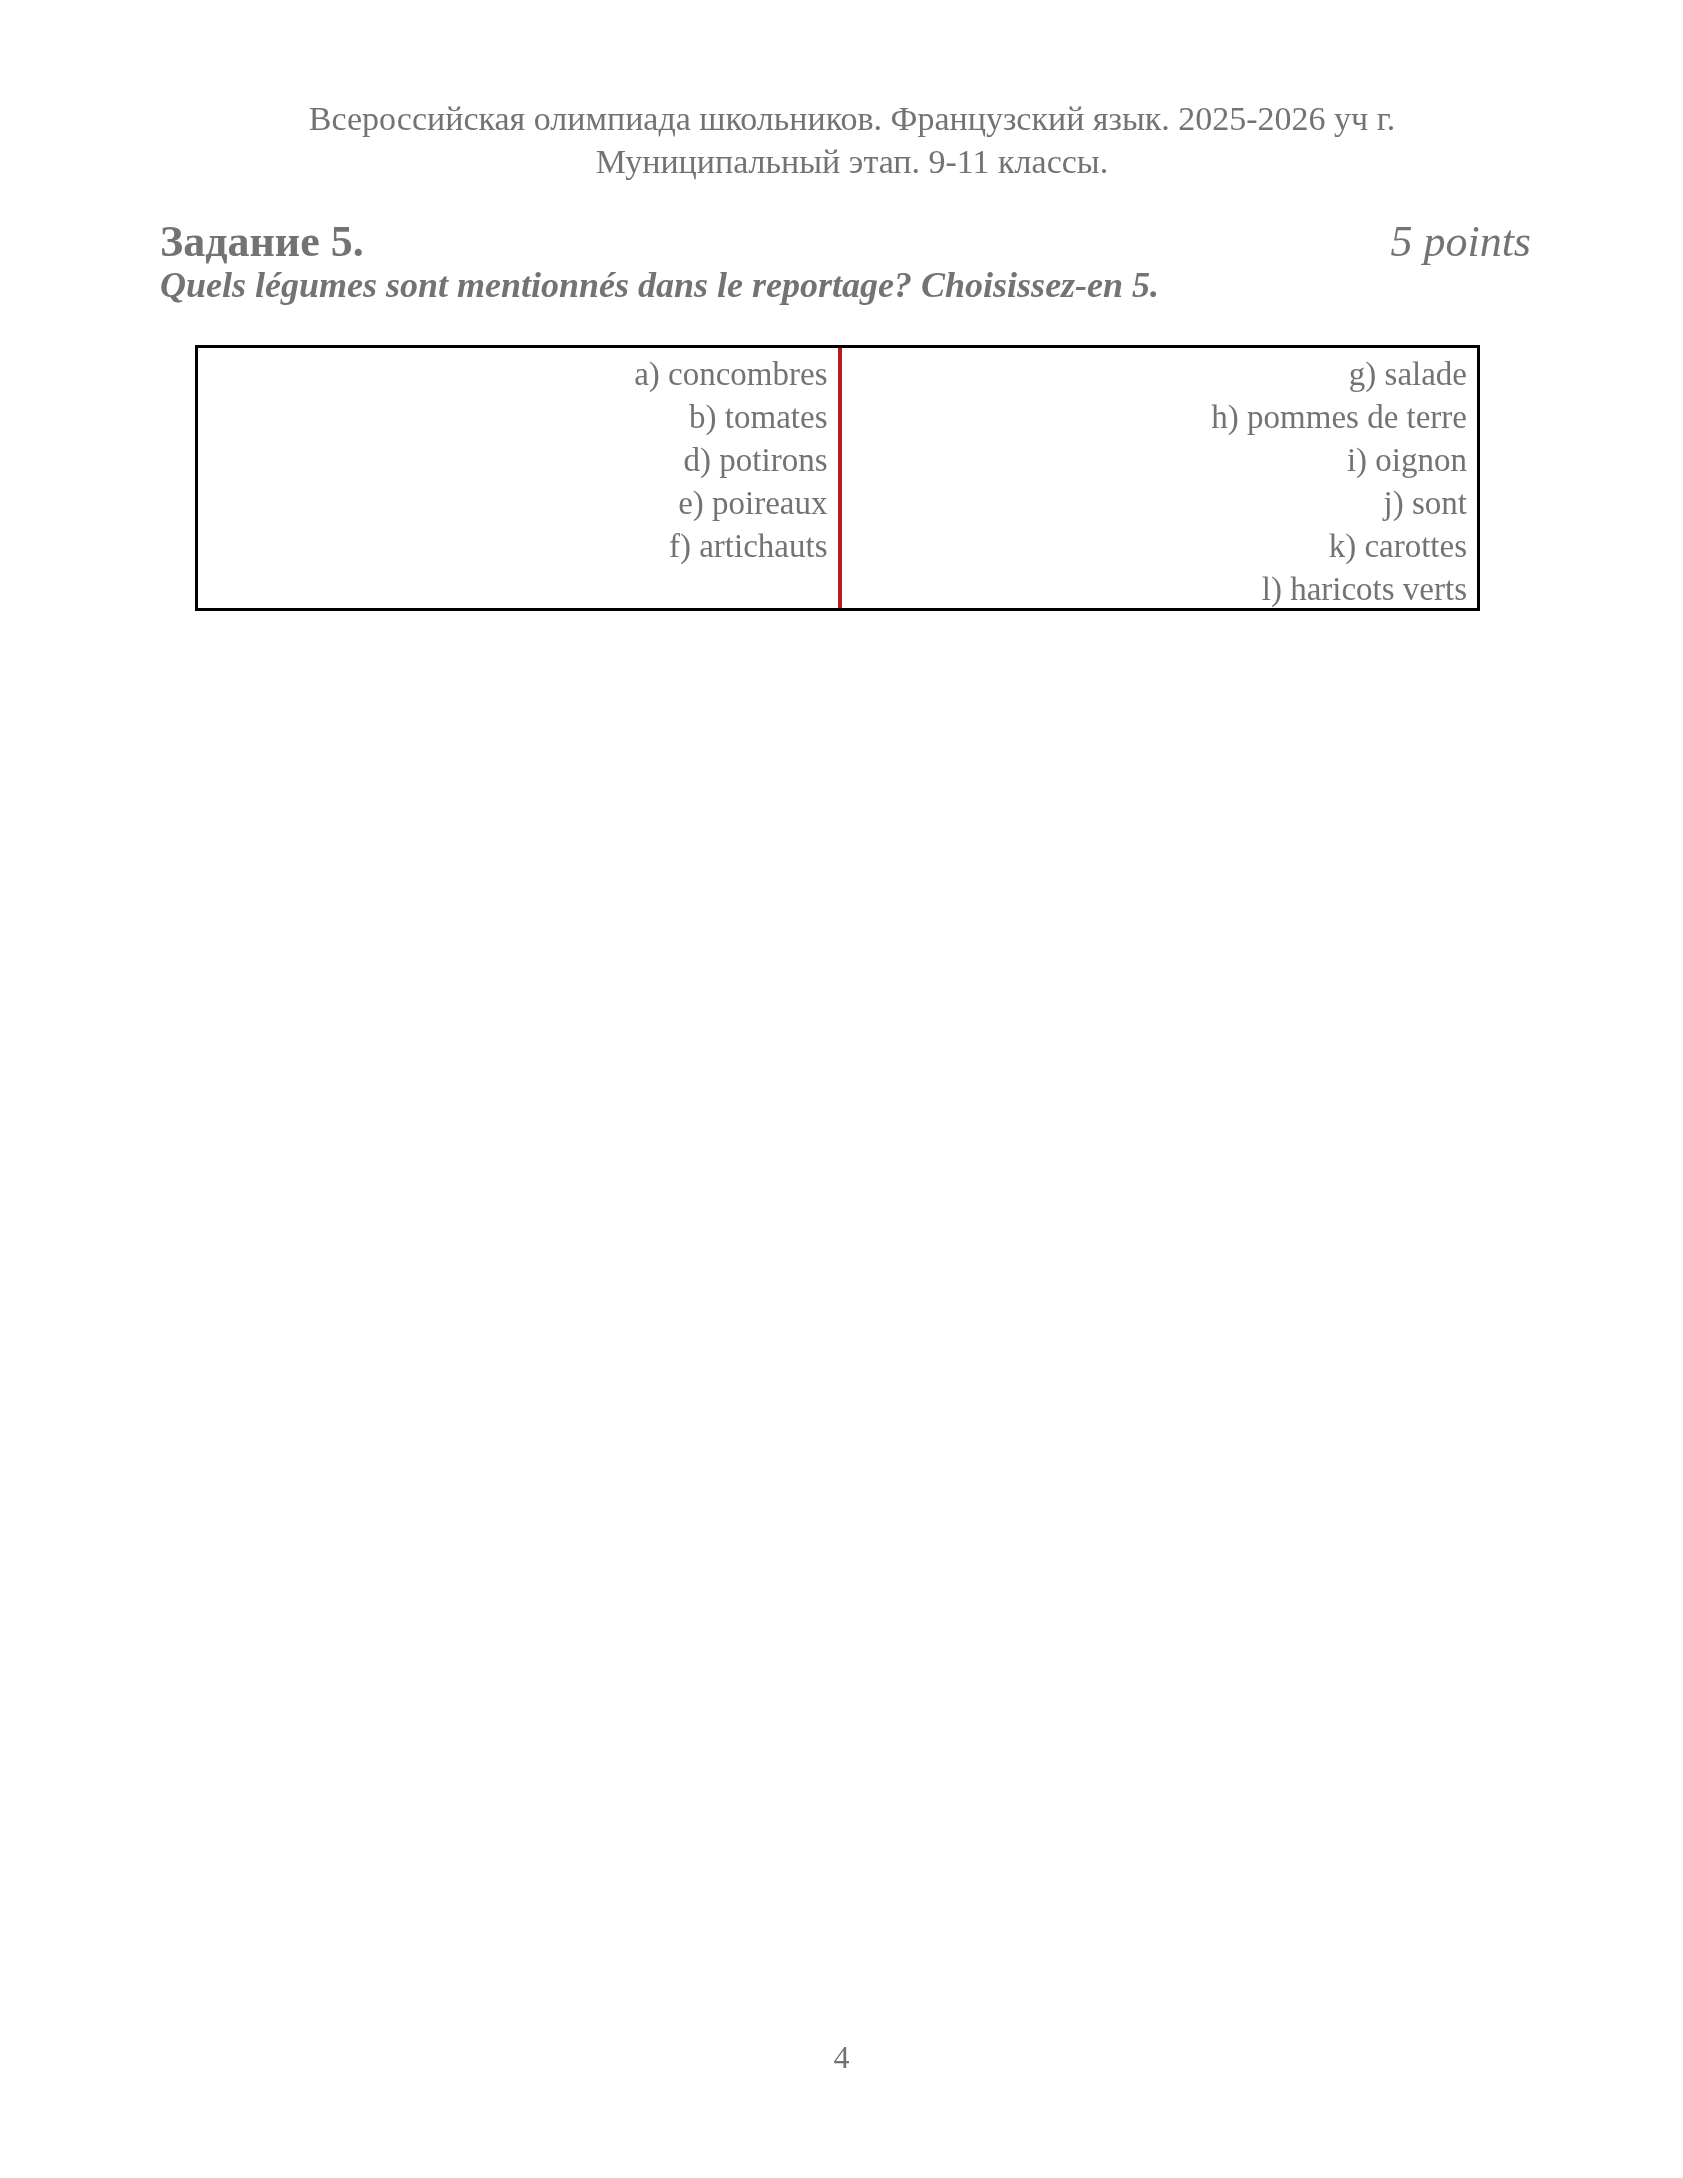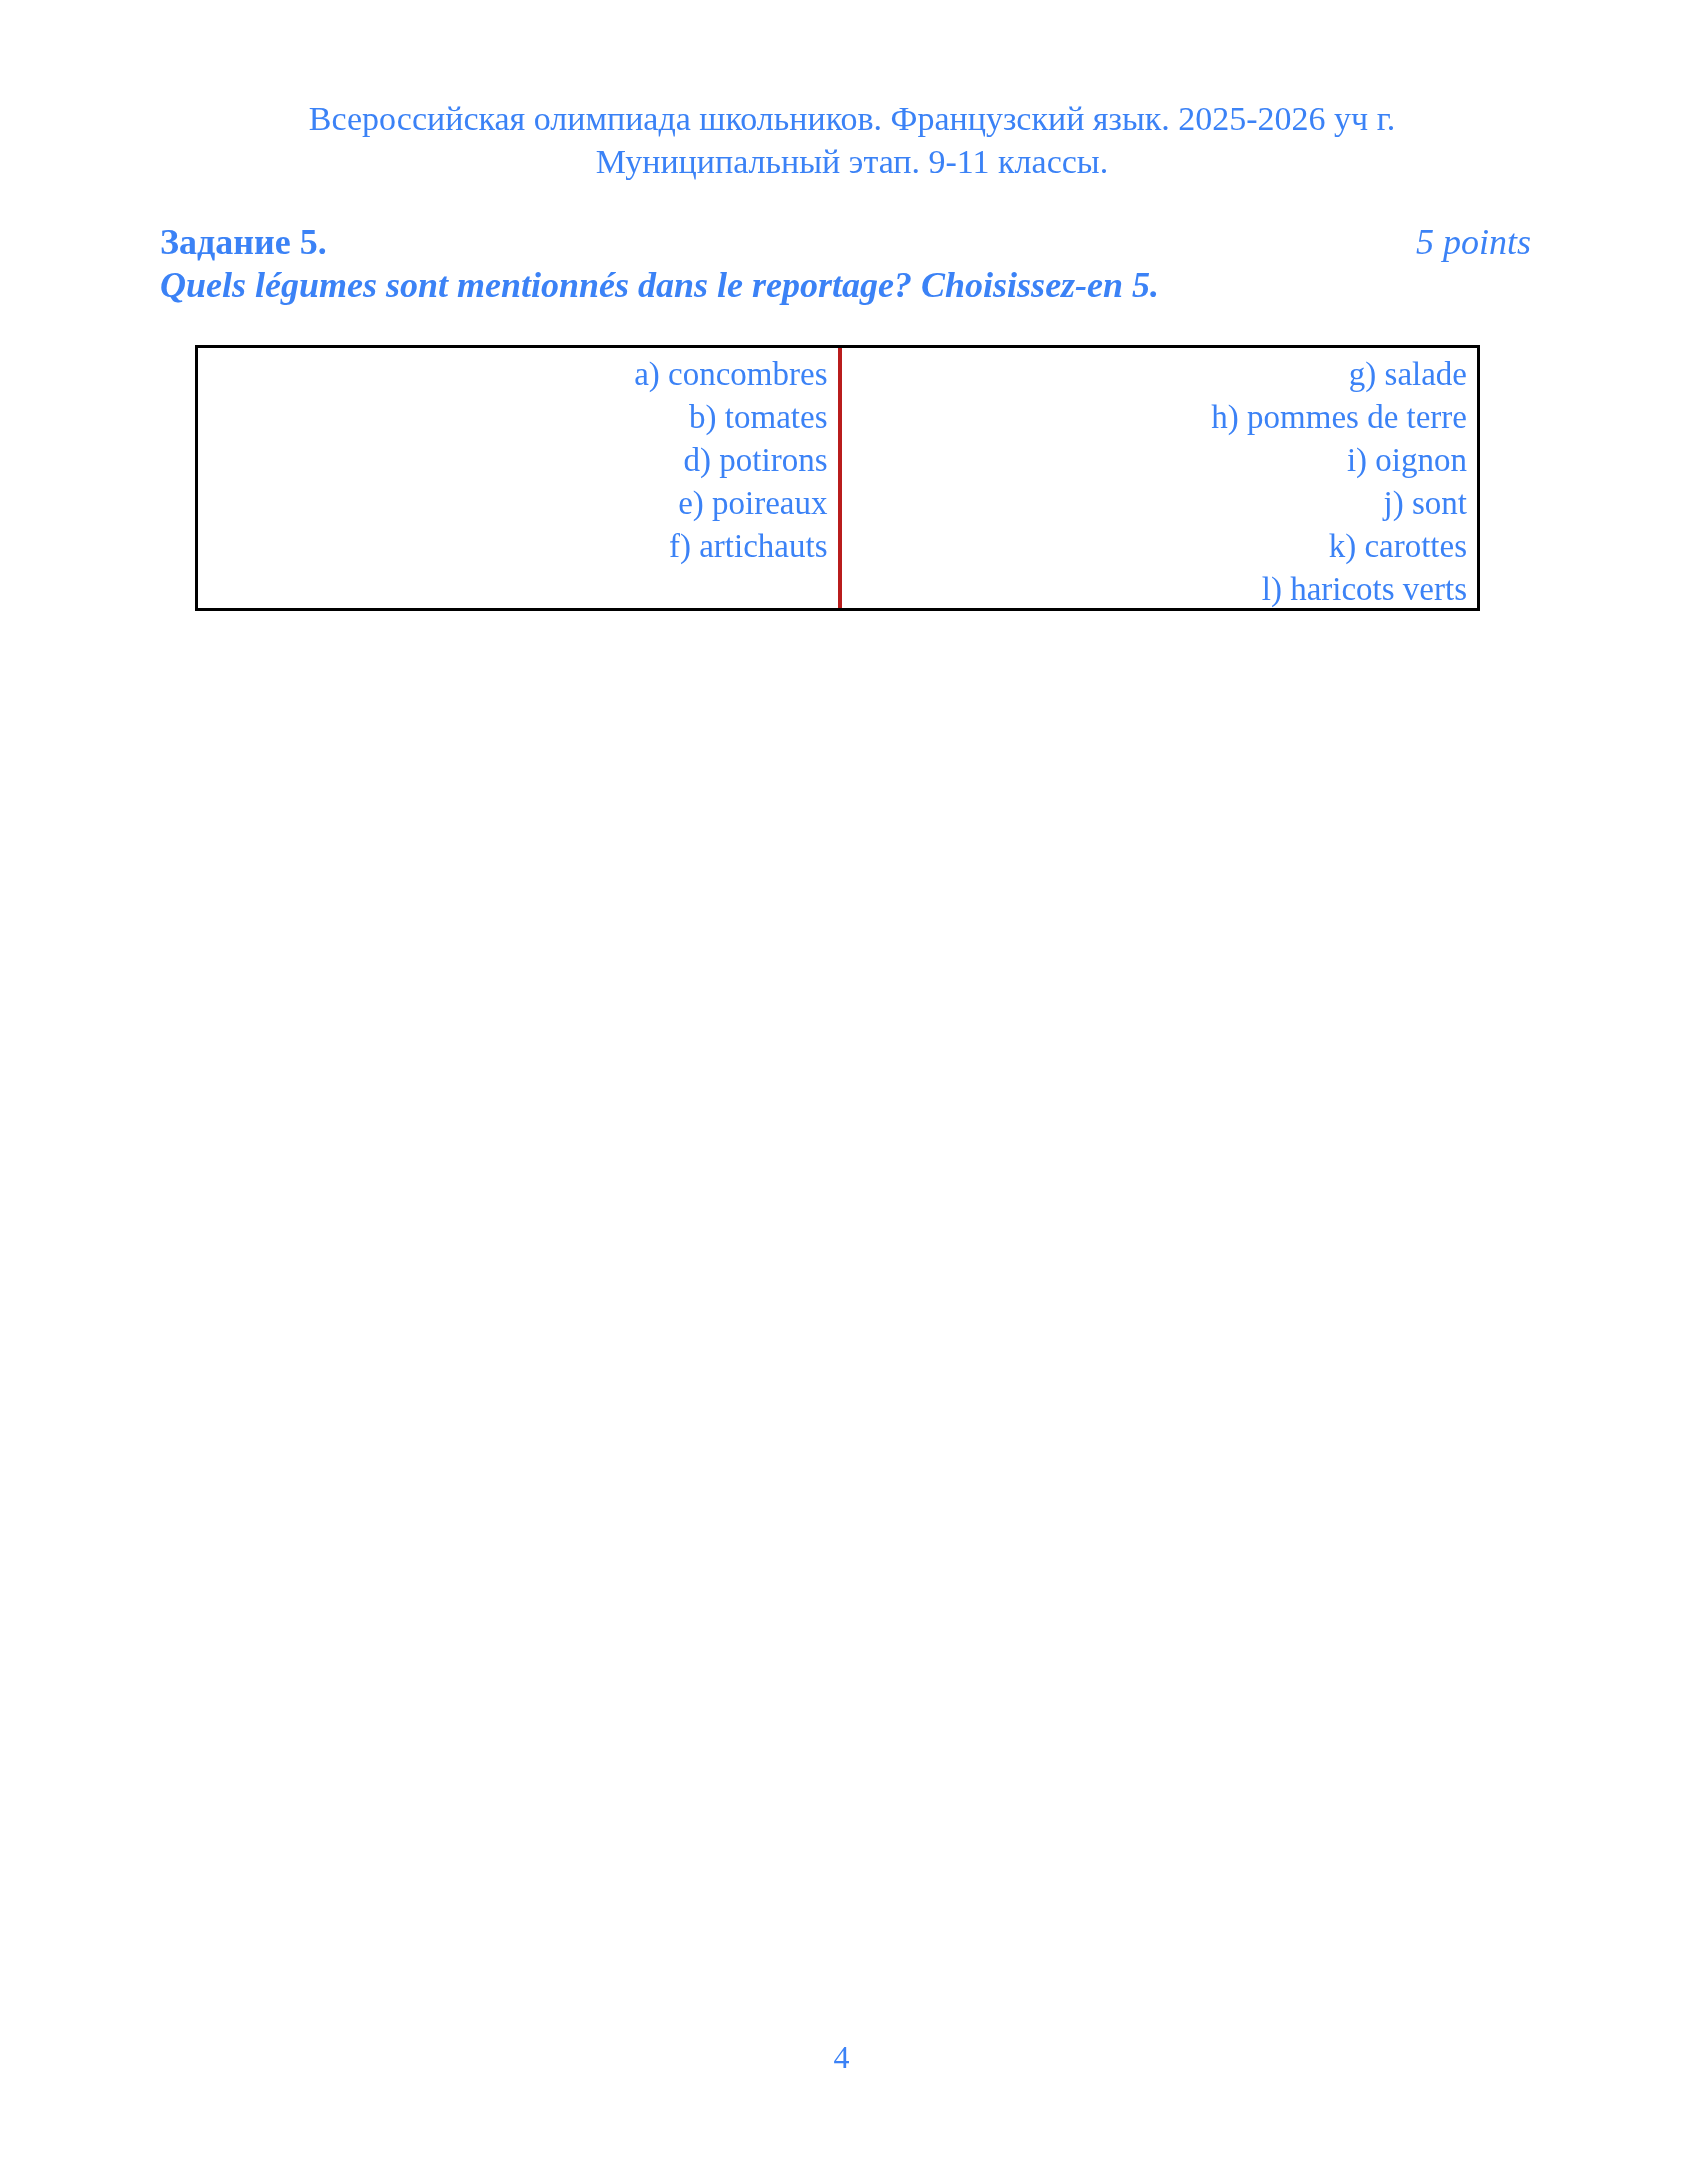--- a/index.html
+++ b/index.html
@@ -5,21 +5,21 @@
   html, body {
     margin: 0;
     padding: 0;
     background: #e8e8e8;
   }
   .page {
     position: relative;
     width: 1683px;
     height: 2178px;
     background: #ffffff;
-    color: #3b82f6;
+    color: #737373;
     font-family: "Liberation Serif", "DejaVu Serif", serif;
     overflow: hidden;
   }
   .doc-header {
     position: absolute;
     top: 97px;
     left: 163px;
     width: 1378px;
     text-align: center;
     font-size: 34px;
@@ -27,21 +27,21 @@
     white-space: nowrap;
   }
   .task-row {
     position: absolute;
     top: 220px;
     left: 160px;
     width: 1371px;
     display: flex;
     justify-content: space-between;
     align-items: baseline;
-    font-size: 36px;
+    font-size: 44px;
     line-height: 44px;
   }
   .task-title {
     font-weight: bold;
   }
   .task-points {
     font-weight: normal;
     font-style: italic;
   }
   .task-instruction {

